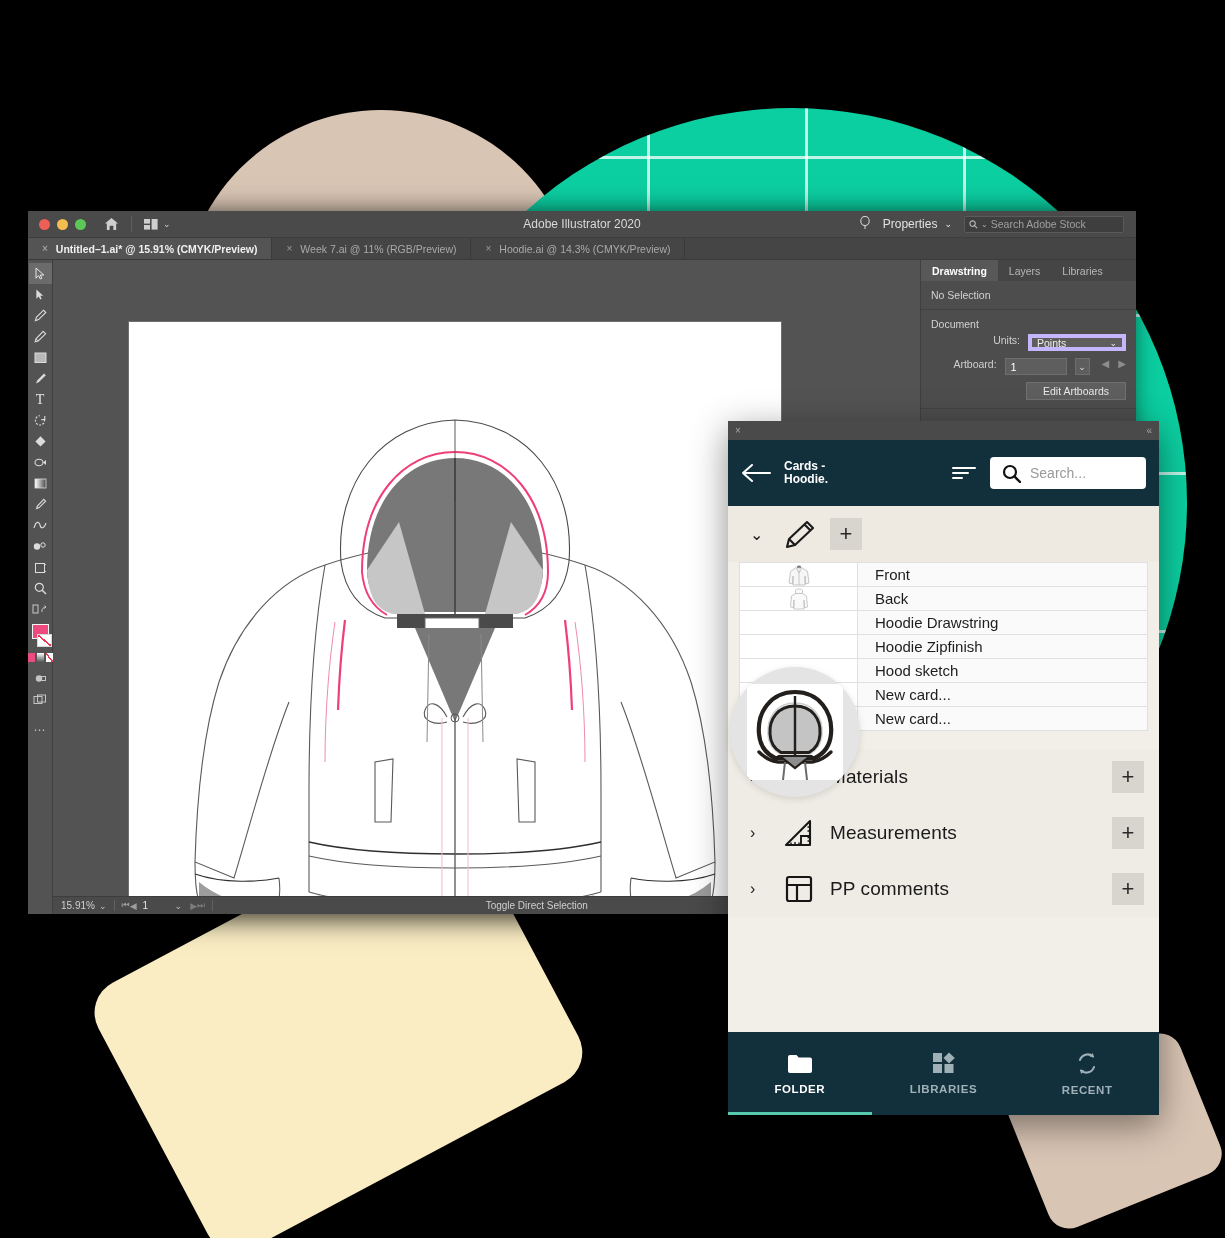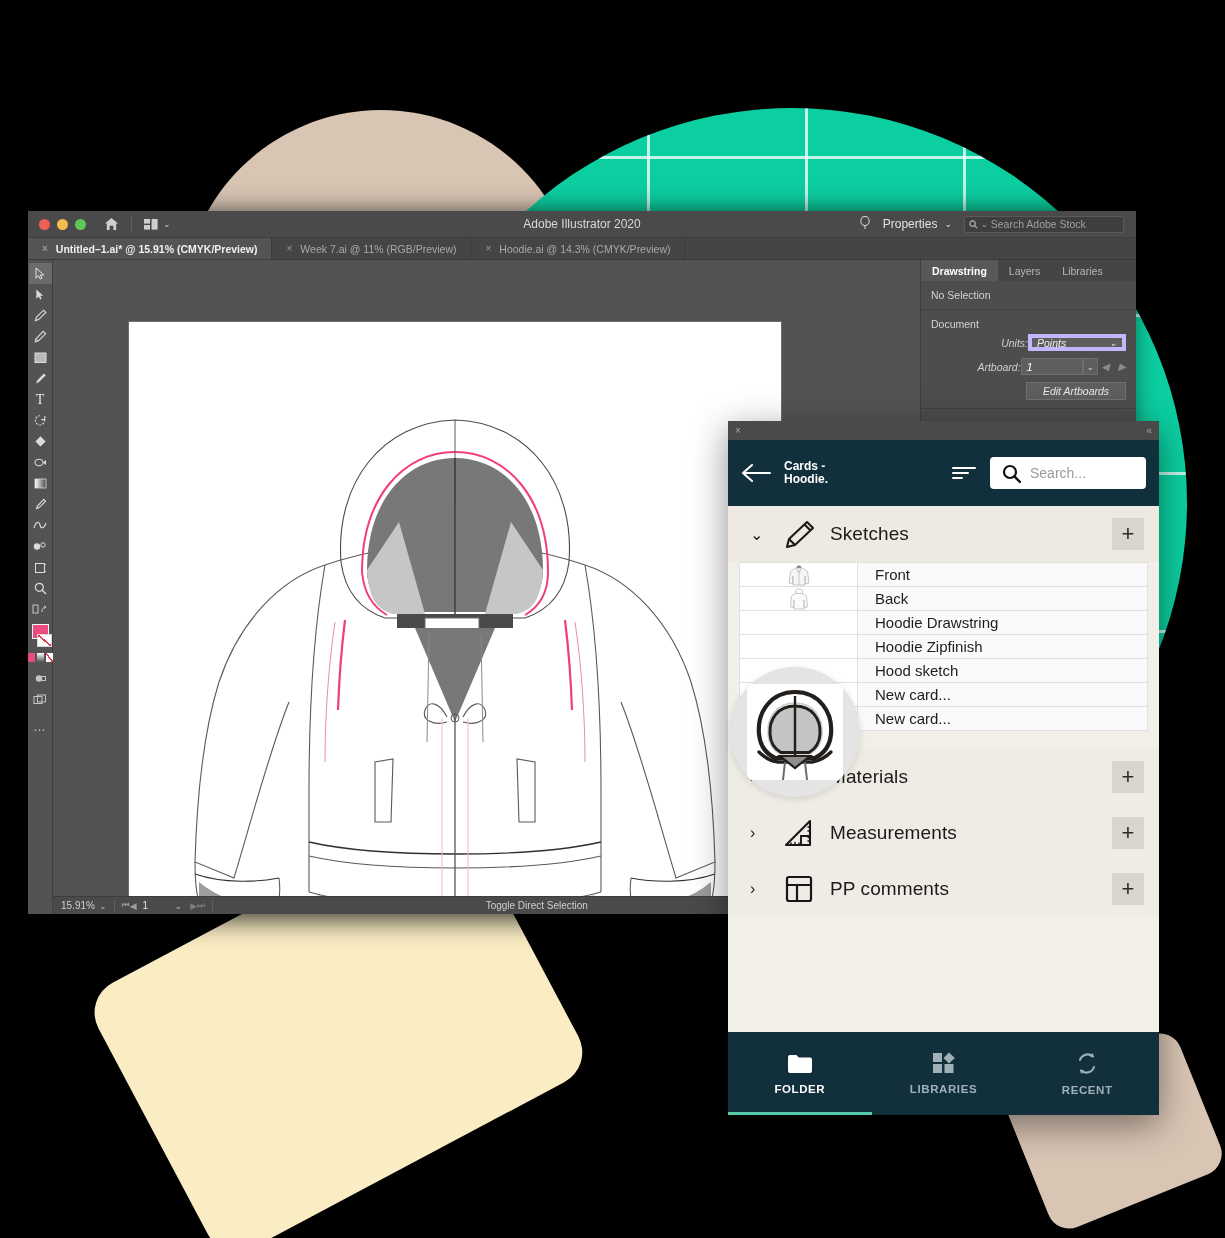--- a/index.html
+++ b/index.html
@@ -110,21 +110,21 @@
   
   .ai-dock {
     width:216px; background:#4d4d4d; border-left:1px solid #3f3f3f;
     display:flex; flex-direction:column;
   }
   .dock-tabs { display:flex; height:21px; background:#454545; align-items:stretch; }
   .dock-tab { padding:0 11px; display:flex; align-items:center; font-size:10.5px; color:#b7b7b7; }
   .dock-tab.active { background:#585858; color:#fff; font-weight:bold; }
   .dock-section { padding:8px 10px; font-size:10.5px; color:#d2d2d2; }
   .dock-divider { height:1px; background:#424242; }
-  .dock-row { display:flex; align-items:center; gap:0; margin-bottom:7px; justify-content:flex-end;font-style:italic; }
+  .dock-row { display:flex; gap:8px; margin-bottom:7px; justify-content:flex-end; }
   .dock-label { font-size:10.5px; color:#cfcfcf; }
   .dock-select {
     width:98px; height:17px; background:#5e5e5e; border:4px solid #c4b5fd;
     display:flex; align-items:center; padding:0 5px; font-size:10.5px; color:#eee;
     justify-content:space-between;
   }
   .dock-input {
     width:62px; height:17px; background:#5e5e5e; border:1px solid #6e6e6e;
     display:flex; align-items:center; padding:0 5px; font-size:11px; color:#fff;
   }
@@ -588,21 +588,20 @@
 
       <div class="tp-section sketches">
         <div class="tp-chev">⌄</div>
         <div class="tp-sec-icon">
           <svg width="34" height="30" viewBox="0 0 34 30">
               <path d="M23 3 L29 9 L11 26 L3 28 L5 20 Z" fill="none" stroke="#1a1a1a" stroke-width="2.1" stroke-linejoin="round"></path>
               <path d="M5 20 L11 26" stroke="#1a1a1a" stroke-width="2.1"></path>
               <path d="M20.5 5.5 L26.5 11.5" stroke="#1a1a1a" stroke-width="2.1"></path>
             </svg>
         </div>
-        <div class="tp-sec-label">Sketches</div>
         <div class="tp-plus">+</div>
       </div>
 
       <div class="tp-list">
         <div class="tp-item">
           <div class="tp-thumb">
             <svg width="22" height="24" viewBox="0 0 22 24">
                 <path d="M11 2.6 a2.3 2.3 0 1 1 0 4.6 a2.3 2.3 0 1 1 0 -4.6" fill="#767676"></path>
                 <path d="M7.5 5 L2.5 8.5 L1 20 L4.5 21 L5 13 L5 22 H17 L17 13 L17.5 21 L21 20 L19.5 8.5 L14.5 5 Z" fill="#f6f6f6" stroke="#b8b8b8" stroke-width=".8"></path>
                 <path d="M11 7 L11 22 M8.5 5.5 L11 10 L13.5 5.5" fill="none" stroke="#bdbdbd" stroke-width=".8"></path>

